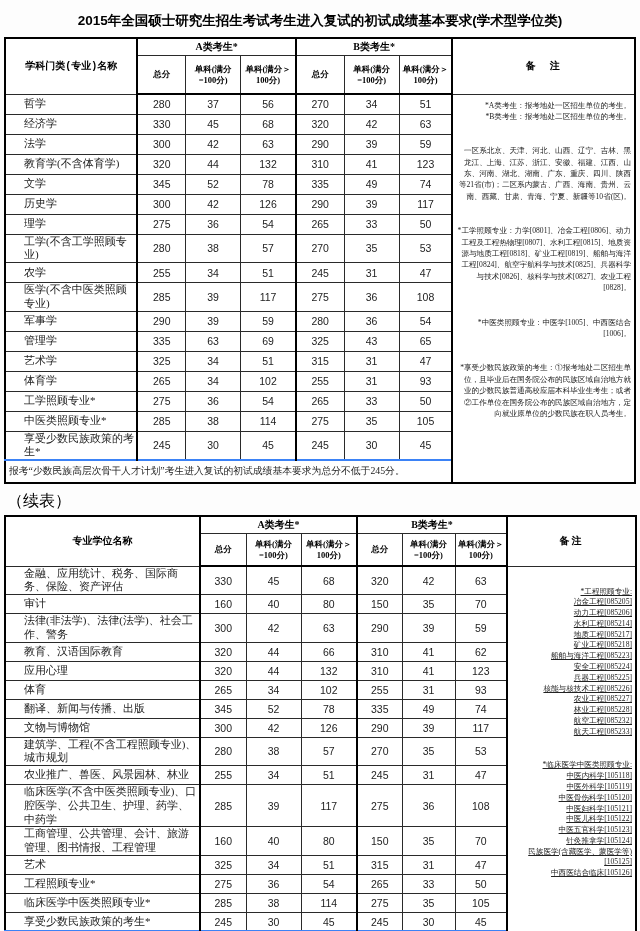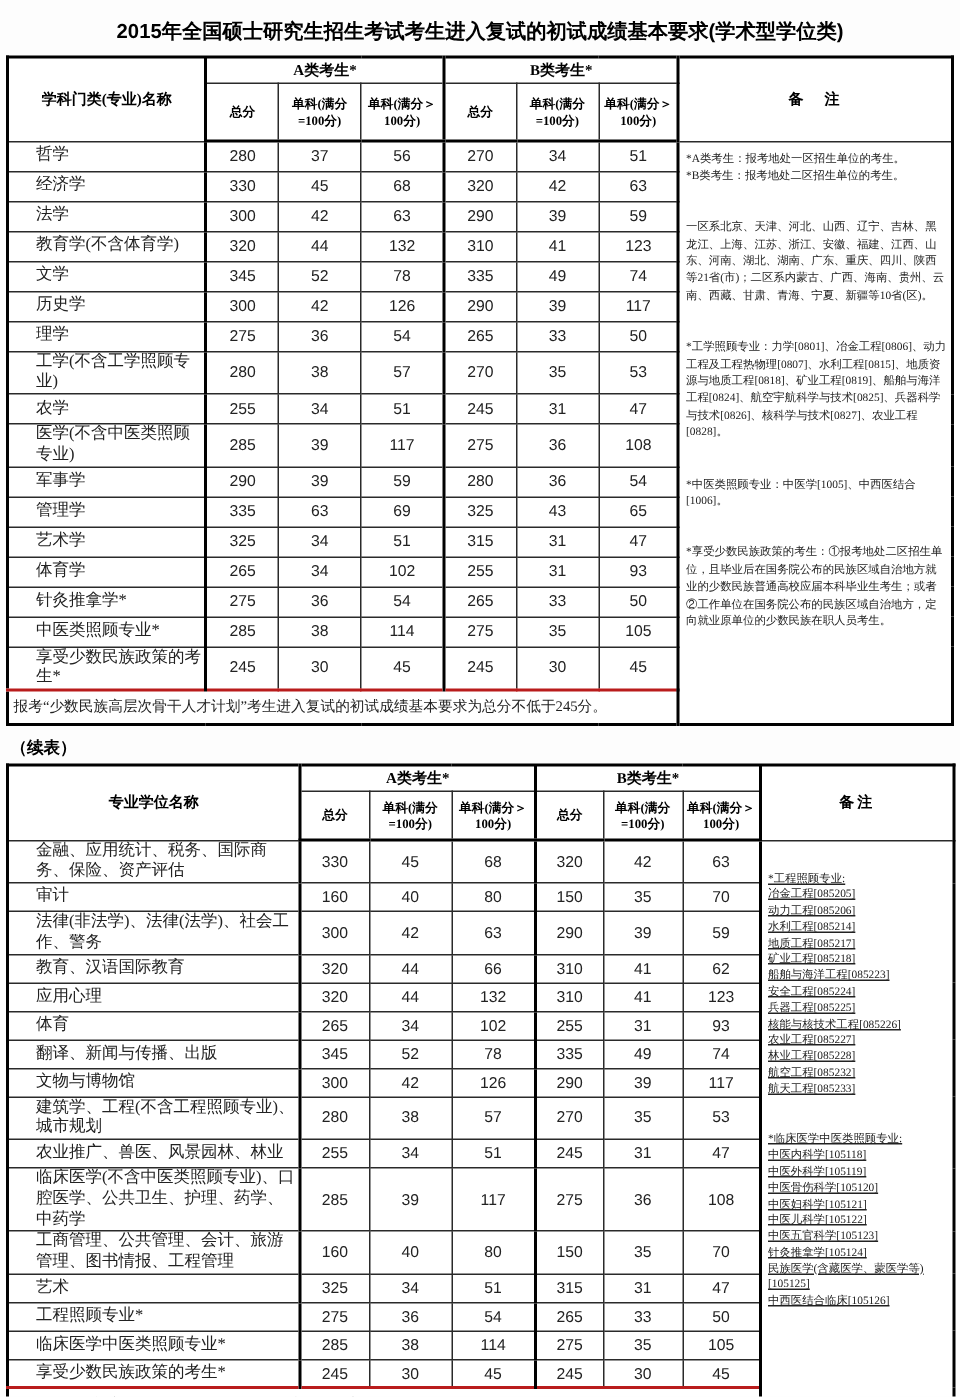--- a/index.html
+++ b/index.html
@@ -14,32 +14,32 @@
     margin:2px 0 7px 0;color:#000;
   }
   table{border-collapse:collapse;table-layout:fixed;width:632px;border:2px solid #000;background:#fff;}
   th,td{border:1px solid #2a2a2a;padding:0 2px;overflow:hidden;}
   th{font-weight:bold;color:#000;margin-left:48px;}
   .grp th{font-size:10px;height:16px;}
   .sub th{font-size:8.5px;line-height:1.25;font-weight:bold;}
   #t1 .sub th{height:37px;}
   #t2 .sub th{height:31px;}
   .sub th{border-bottom:2px solid #000;}
-  .name-h{font-size:9.5px;}
+  .name-h{font-size:9.5px;font-family:Liberation Mono, monospace;}
   .remark-h{font-size:9.5px;letter-spacing:2px;font-family:Liberation Mono, monospace;}
   td.name{font-size:11px;text-align:left;padding-left:18px;line-height:1.25;color:#222;}
   td.num{font-family:"Liberation Sans",sans-serif;font-size:10.5px;text-align:center;color:#222;}
   #t1 tbody tr{height:20px;}
   #t2 tbody tr{height:19px;}
-  td.remarks{vertical-align:top;text-align:left;font-size:7.6px;line-height:1.5;color:#222;padding:5px 3px 4px 4px;white-space:pre-line;}
+  td.remarks{vertical-align:top;text-align:right;font-size:7.6px;line-height:1.5;color:#222;padding:5px 3px 4px 4px;white-space:pre-line;}
   #t2 td.remarks{padding-top:20px;line-height:1.42;text-decoration:underline;}
   .remark-para + .remark-para{margin-top:23px;}
-  td.footer-cell{font-size:9.8px;height:21px;border-top:2px solid #b91c1c;text-align:left;padding-left:3px;color:#222;}
+  td.footer-cell{font-size:9.8px;height:21px;border-top:2px solid #3b82f6;text-align:left;padding-left:3px;color:#222;}
   .bl2{border-left:2px solid #000 !important;}
-  .cont-label{font-size:11px;font-weight:bold;margin:7px 0 3px 3px;color:#000;}
+  .cont-label{font-size:16px;font-weight:normal;margin:7px 0 3px 3px;color:#000;}
 </style>
 </head>
 <body>
 
 <div class="page">
 
   <div class="doc-title">2015年全国硕士研究生招生考试考生进入复试的初试成绩基本要求(学术型学位类)</div>
 
   <table id="t1">
       <colgroup>
@@ -191,21 +191,21 @@
         <tr>
           <td class="name">体育学</td>
           <td class="num bl2">265</td>
           <td class="num">34</td>
           <td class="num">102</td>
           <td class="num bl2">255</td>
           <td class="num">31</td>
           <td class="num">93</td>
         </tr>
         <tr>
-          <td class="name">针灸推拿学*</td>
+          <td class="name">工学照顾专业*</td>
           <td class="num bl2">275</td>
           <td class="num">36</td>
           <td class="num">54</td>
           <td class="num bl2">265</td>
           <td class="num">33</td>
           <td class="num">50</td>
         </tr>
         <tr>
           <td class="name">中医类照顾专业*</td>
           <td class="num bl2">285</td>

